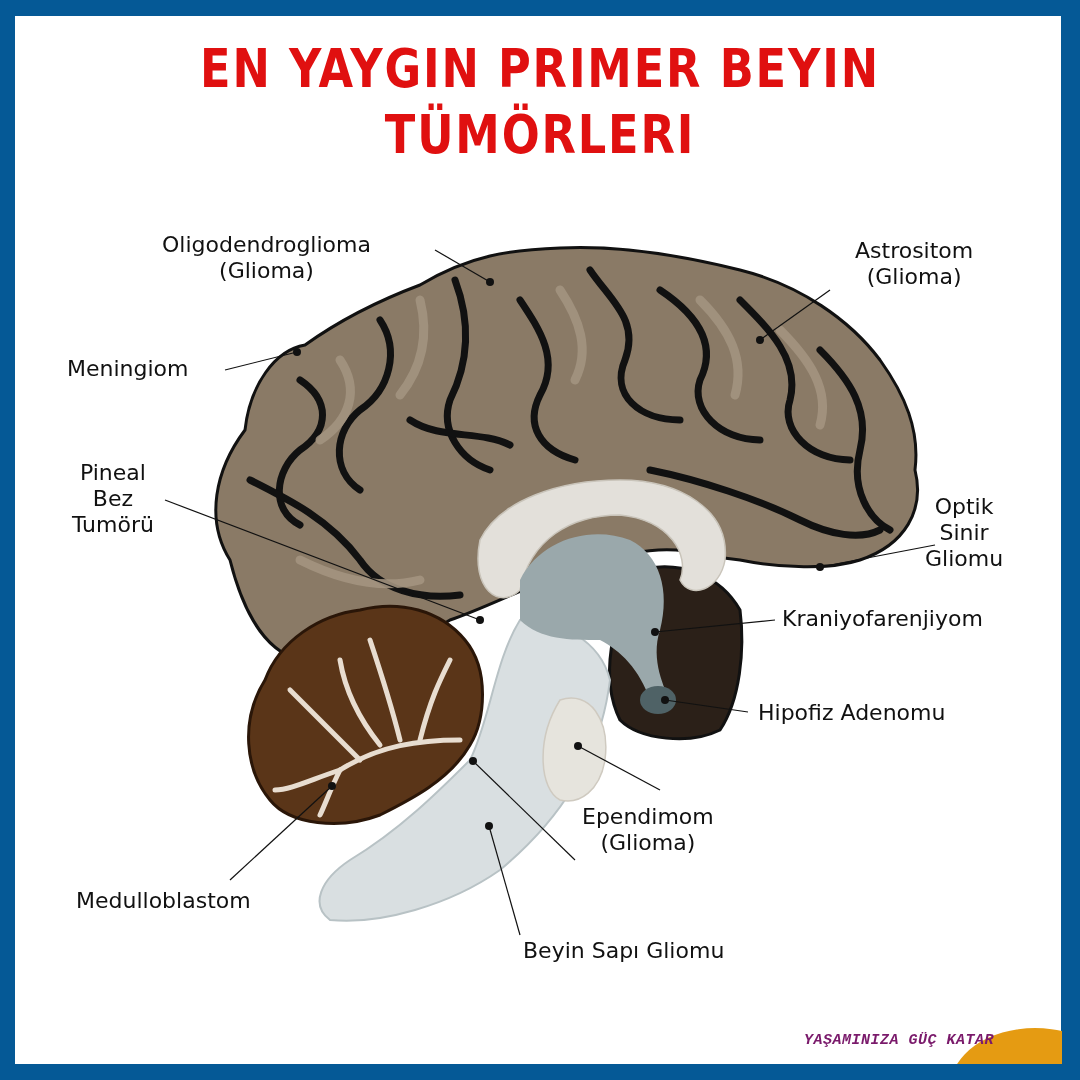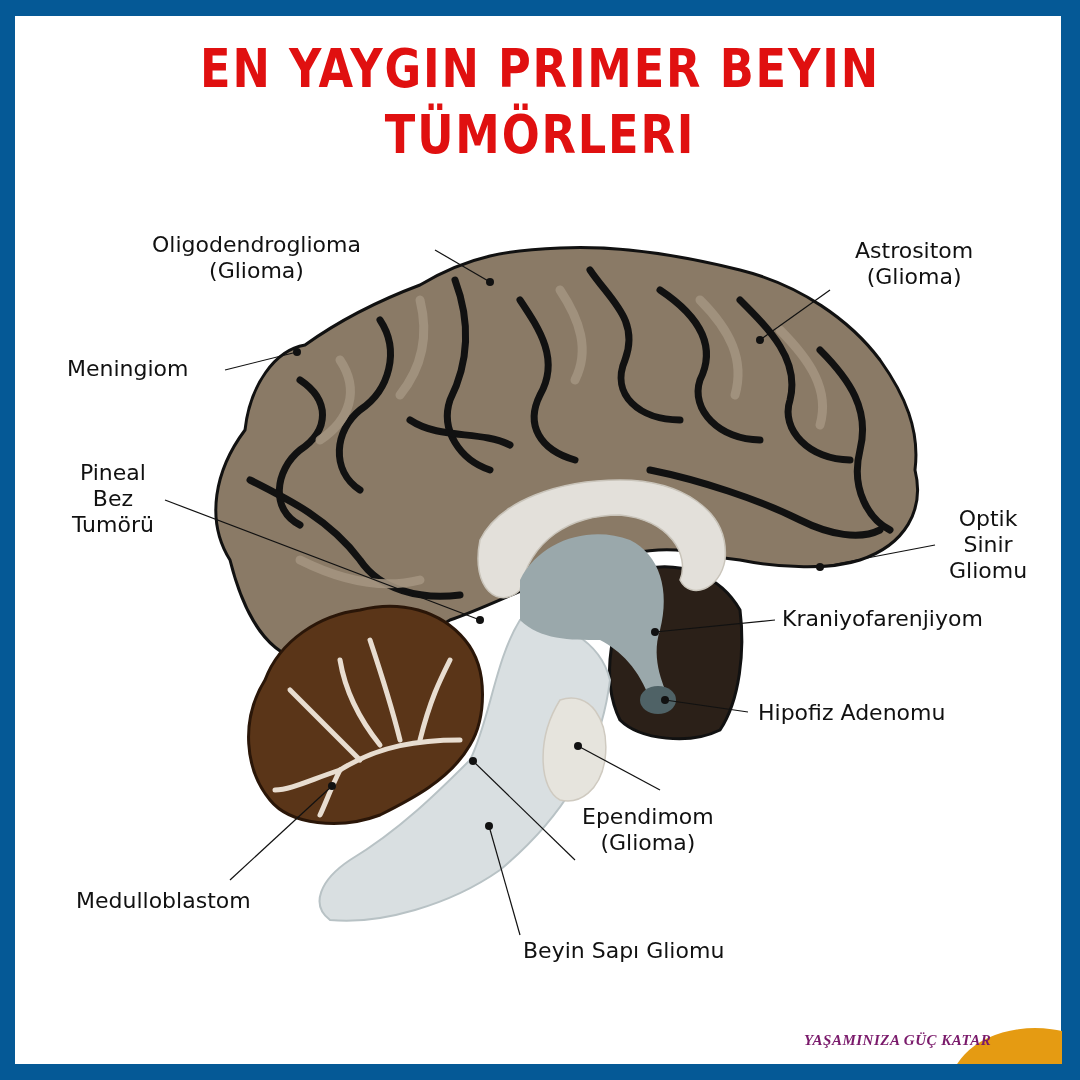--- a/index.html
+++ b/index.html
@@ -5,21 +5,21 @@
   html,body{margin:0;padding:0;}
   body{width:1080px;height:1080px;position:relative;overflow:hidden;background:#055996;font-family:"DejaVu Sans","Liberation Sans",sans-serif;}
   .frame{position:absolute;left:15px;top:16px;width:1046px;height:1048px;background:#ffffff;}
   .title{position:absolute;left:0;top:36px;width:1080px;text-align:center;color:#e01010;font-family:"DejaVu Sans Condensed","DejaVu Sans",sans-serif;font-weight:bold;font-size:54px;line-height:66px;letter-spacing:2px;transform:scaleX(0.92);transform-origin:center;}
   svg.brain{position:absolute;left:0;top:0;}
   .lbl{position:absolute;font-size:22px;line-height:26px;color:#111;white-space:nowrap;}
   .c{text-align:center;}
   .logo{position:absolute;left:800px;top:988px;width:262px;height:76px;overflow:hidden;}
   .logo .sun{position:absolute;left:150px;top:40px;width:170px;height:120px;border-radius:50%;background:#e59b12;}
   .logo .brand{position:absolute;left:4px;top:2px;font-family:"DejaVu Serif",serif;font-weight:bold;font-size:34px;color:#fff;-webkit-text-stroke:1.5px #111;letter-spacing:1px;}
-  .logo .slogan{position:absolute;left:4px;top:44px;font-family:Liberation Serif, serif;font-style:italic;font-weight:bold;font-size:15px;color:#7a1a6b;letter-spacing:0.5px;}
+  .logo .slogan{position:absolute;left:4px;top:44px;font-family:Liberation Mono, monospace;font-style:italic;font-weight:bold;font-size:15px;color:#7a1a6b;letter-spacing:0.5px;}
 </style>
 </head>
 <body>
 
 <div class="frame"></div>
 
 <div class="title">
   <div>EN YAYGIN PRIMER BEYIN</div>
   <div>TÜMÖRLERI</div>
 </div>
@@ -90,35 +90,35 @@
     <circle cx="820" cy="567" r="4"></circle>
     <circle cx="655" cy="632" r="4"></circle>
     <circle cx="665" cy="700" r="4"></circle>
     <circle cx="578" cy="746" r="4"></circle>
     <circle cx="473" cy="761" r="4"></circle>
     <circle cx="332" cy="786" r="4"></circle>
     <circle cx="489" cy="826" r="4"></circle>
   </g>
 </svg>
 
-<div class="lbl c" style="left:152px;top:232px;">
+<div class="lbl c" style="left:162px;top:232px;">
   <div>Oligodendroglioma</div>
   <div>(Glioma)</div>
 </div>
 <div class="lbl c" style="left:855px;top:238px;">
   <div>Astrositom</div>
   <div>(Glioma)</div>
 </div>
 <div class="lbl" style="left:67px;top:356px;">Meningiom</div>
 <div class="lbl c" style="left:72px;top:460px;">
   <div>Pineal</div>
   <div>Bez</div>
   <div>Tumörü</div>
 </div>
-<div class="lbl c" style="left:949px;top:494px;margin-top:12px;">
+<div class="lbl c" style="left:925px;top:494px;">
   <div>Optik</div>
   <div>Sinir</div>
   <div>Gliomu</div>
 </div>
 <div class="lbl" style="left:782px;top:606px;">Kraniyofarenjiyom</div>
 <div class="lbl" style="left:758px;top:700px;">Hipofiz Adenomu</div>
 <div class="lbl c" style="left:672px;top:780px;">
 </div>
 <div class="lbl c" style="left:582px;top:804px;">
   <div>Ependimom</div>

